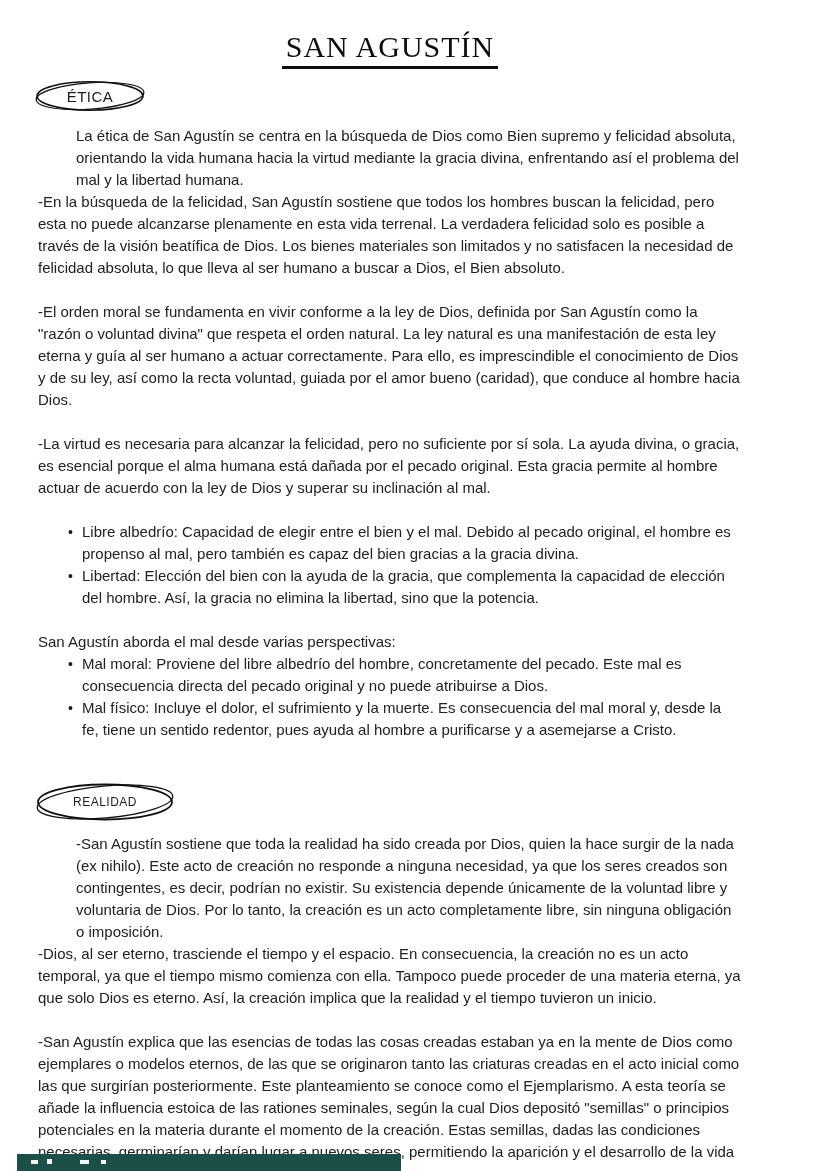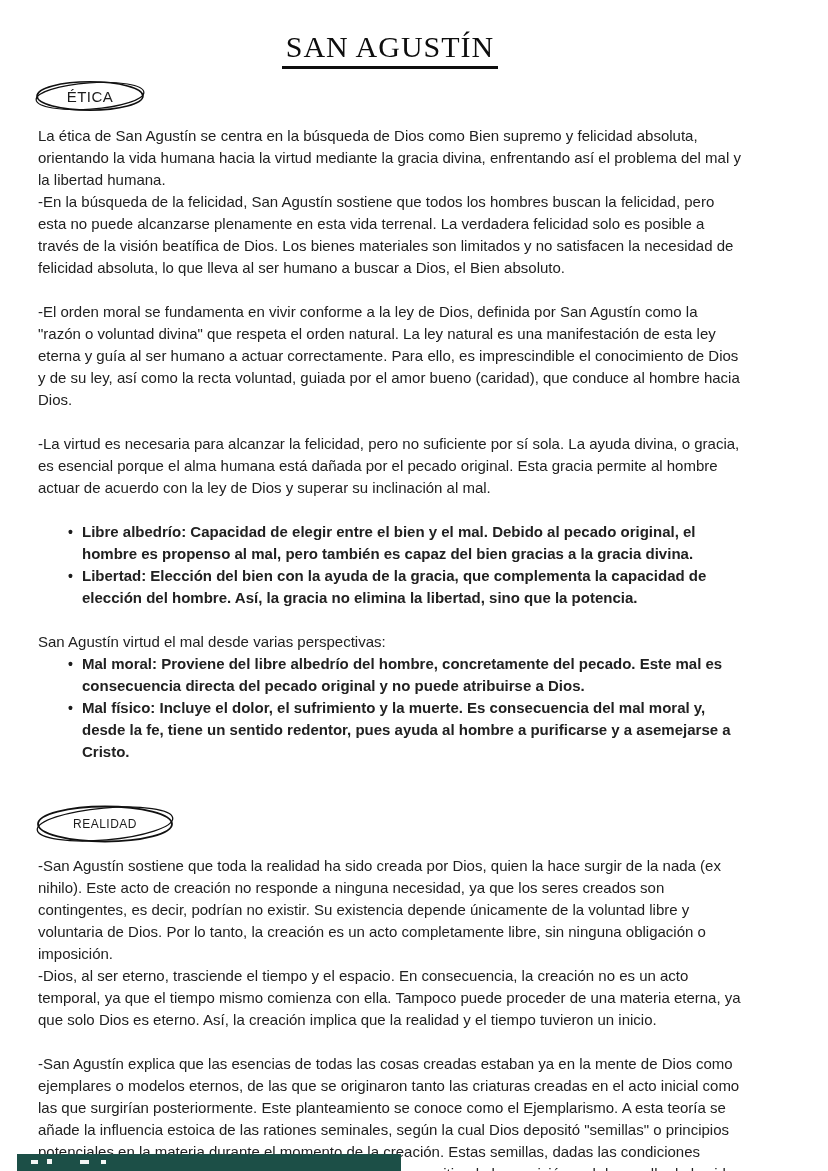--- a/index.html
+++ b/index.html
@@ -57,35 +57,35 @@
   .badge.realidad .badge-label{
     font-size:12px;
   }
   p{
     margin:0 0 22px 0;
     font-size:15px;
     line-height:22px;
   }
   p.tight{
     margin-bottom:0;
+    margin-left:38px;
   }
   p.intro{
     margin-bottom:0;
   }
   ul{
     list-style:none;
     margin:0 0 22px 0;
     padding:0 0 0 30px;
   }
   ul li{
     position:relative;
     font-size:15px;
     line-height:22px;
     padding-left:14px;
-    font-weight:bold;
   }
   ul li::before{
     content:"\2022";
     position:absolute;
     left:0;
     top:0;
     font-size:14px;
     color:#1c1c1c;
   }
   .cutoff-banner{
@@ -127,21 +127,21 @@
     <p class="tight">La ética de San Agustín se centra en la búsqueda de Dios como Bien supremo y felicidad absoluta, orientando la vida humana hacia la virtud mediante la gracia divina, enfrentando así el problema del mal y la libertad humana.</p>
     <p>-En la búsqueda de la felicidad, San Agustín sostiene que todos los hombres buscan la felicidad, pero esta no puede alcanzarse plenamente en esta vida terrenal. La verdadera felicidad solo es posible a través de la visión beatífica de Dios. Los bienes materiales son limitados y no satisfacen la necesidad de felicidad absoluta, lo que lleva al ser humano a buscar a Dios, el Bien absoluto.</p>
     <p>-El orden moral se fundamenta en vivir conforme a la ley de Dios, definida por San Agustín como la "razón o voluntad divina" que respeta el orden natural. La ley natural es una manifestación de esta ley eterna y guía al ser humano a actuar correctamente. Para ello, es imprescindible el conocimiento de Dios y de su ley, así como la recta voluntad, guiada por el amor bueno (caridad), que conduce al hombre hacia Dios.</p>
     <p>-La virtud es necesaria para alcanzar la felicidad, pero no suficiente por sí sola. La ayuda divina, o gracia, es esencial porque el alma humana está dañada por el pecado original. Esta gracia permite al hombre actuar de acuerdo con la ley de Dios y superar su inclinación al mal.</p>
 
     <ul>
       <li>Libre albedrío: Capacidad de elegir entre el bien y el mal. Debido al pecado original, el hombre es propenso al mal, pero también es capaz del bien gracias a la gracia divina.</li>
       <li>Libertad: Elección del bien con la ayuda de la gracia, que complementa la capacidad de elección del hombre. Así, la gracia no elimina la libertad, sino que la potencia.</li>
     </ul>
 
-    <p class="intro">San Agustín virtud el mal desde varias perspectivas:</p>
+    <p class="intro">San Agustín aborda el mal desde varias perspectivas:</p>
     <ul>
       <li>Mal moral: Proviene del libre albedrío del hombre, concretamente del pecado. Este mal es consecuencia directa del pecado original y no puede atribuirse a Dios.</li>
       <li>Mal físico: Incluye el dolor, el sufrimiento y la muerte. Es consecuencia del mal moral y, desde la fe, tiene un sentido redentor, pues ayuda al hombre a purificarse y a asemejarse a Cristo.</li>
     </ul>
 
     <div class="badge realidad">
       <svg width="142" height="42" viewBox="0 0 142 42">
         <ellipse cx="71" cy="21" rx="67" ry="17.5" fill="none" stroke="#111111" stroke-width="1.8"></ellipse>
         <ellipse cx="71" cy="21" rx="68" ry="16" fill="none" stroke="#111111" stroke-width="1.3" transform="rotate(-5 71 21)"></ellipse>
       </svg>

